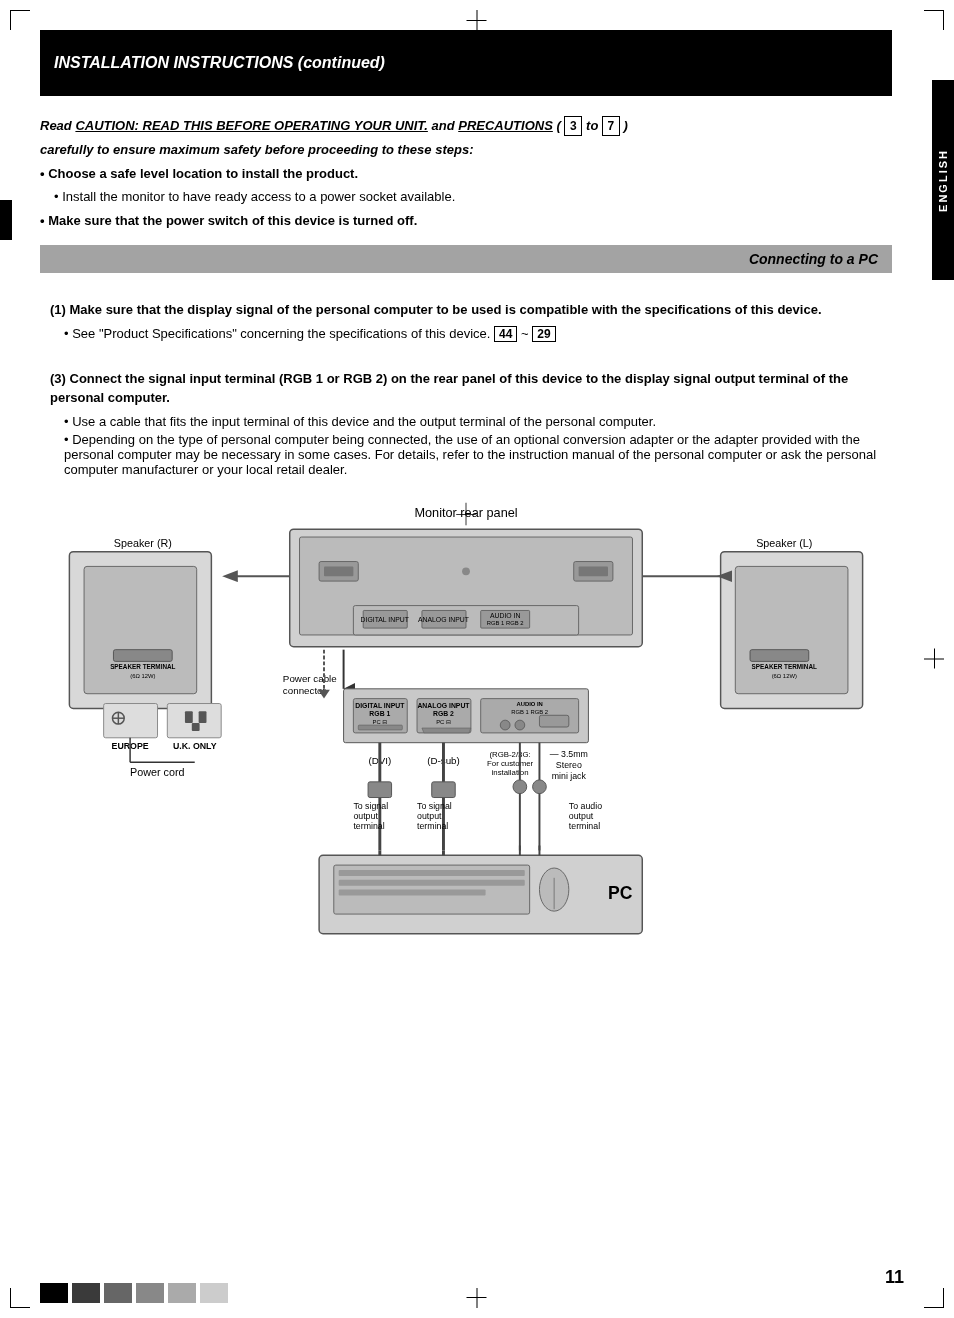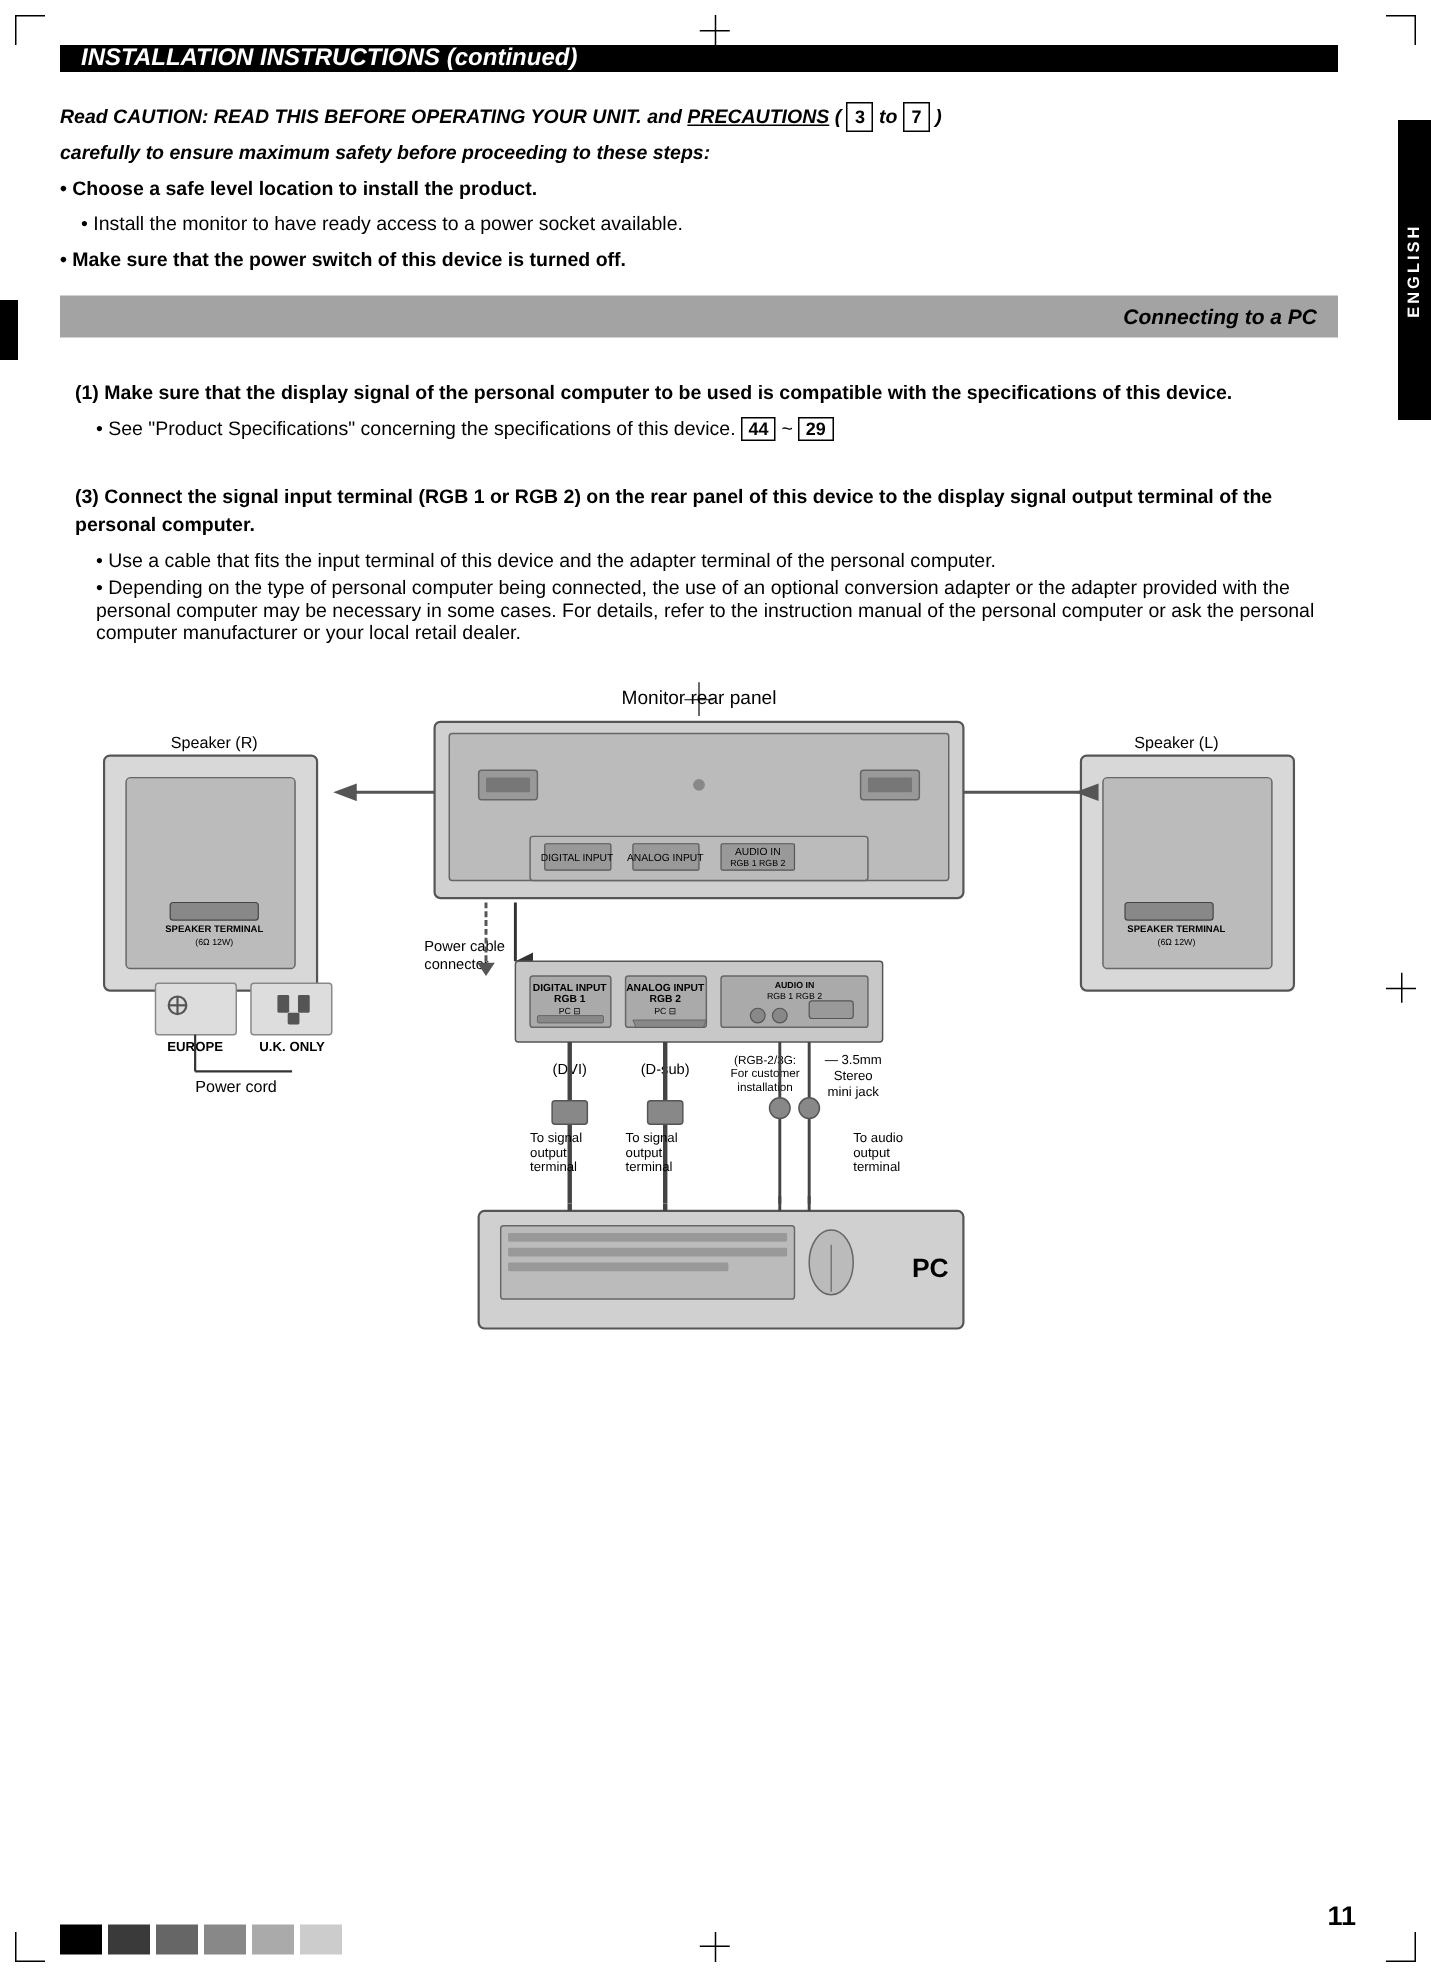--- a/index.html
+++ b/index.html
@@ -124,21 +124,21 @@
     
     .main-content {
       padding: 30px 40px 30px 40px;
       margin-right: 22px;
     }
 
     
     .title-bar {
       background: #000;
       color: #fff;
-      padding: 0 14px;
+      padding: 24px 14px;
       font-size: 16px;
       font-weight: bold;
       margin-bottom: 20px;
       font-style: italic;
     }
 
     
     .section-intro {
       margin-bottom: 15px;
       line-height: 1.5;
@@ -244,21 +244,21 @@
   </div>
 
   <div class="left-square"></div>
 
   <div class="main-content">
 
     <div class="title-bar">INSTALLATION INSTRUCTIONS (continued)</div>
 
     <div class="section-intro">
       <p>
-        <span class="bold-italic">Read <span style="">CAUTION: READ THIS BEFORE OPERATING YOUR UNIT.</span> and <span style="text-decoration:underline;">PRECAUTIONS</span> (</span>
+        <span class="bold-italic">Read <span style="text-decoration:underline;">CAUTION: READ THIS BEFORE OPERATING YOUR UNIT.</span> and <span style="text-decoration:underline;">PRECAUTIONS</span> (</span>
         <span class="num-box">3</span>
         <span class="bold-italic"> to </span>
         <span class="num-box">7</span>
         <span class="bold-italic">)</span>
       </p>
       <p class="bold-italic">carefully to ensure maximum safety before proceeding to these steps:</p>
       <p>
         <span class="bold">• <span>Choose a safe level location to install the product.</span></span>
       </p>
       <p style="padding-left:14px;">
@@ -283,21 +283,21 @@
         <span> ~ </span>
         <span class="num-box">29</span>
       </div>
 
 
       <div class="item numbered">
         <span>(3) </span>
         <span>Connect the signal input terminal (RGB 1 or RGB 2) on the rear panel of this device to the display signal output terminal of the personal computer.</span>
       </div>
       <div class="sub-item">
-        • Use a cable that fits the input terminal of this device and the adapter terminal of the personal computer.
+        • Use a cable that fits the input terminal of this device and the output terminal of the personal computer.
       </div>
       <div class="sub-item">
         • Depending on the type of personal computer being connected, the use of an optional conversion adapter or the adapter provided with the personal computer may be necessary in some cases. For details, refer to the instruction manual of the personal computer or ask the personal computer manufacturer or your local retail dealer.
       </div>
     </div>
 
     <div class="diagram-area">
       <svg class="diagram-svg" viewBox="0 0 870 470" xmlns="http://www.w3.org/2000/svg">
 
         <text x="435" y="20" text-anchor="middle" font-size="13" font-family="Arial">Monitor rear panel</text>

